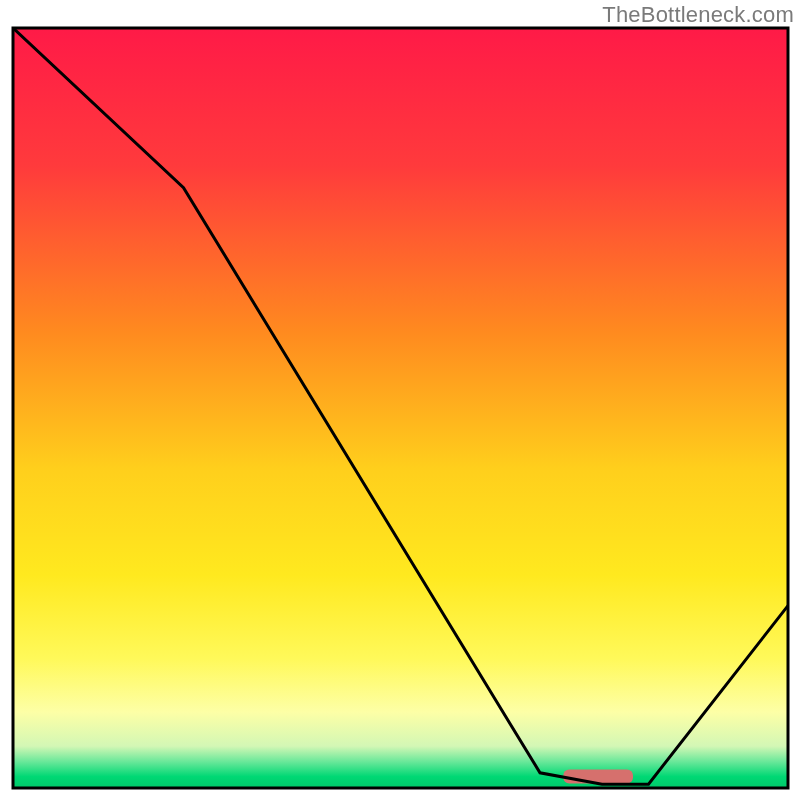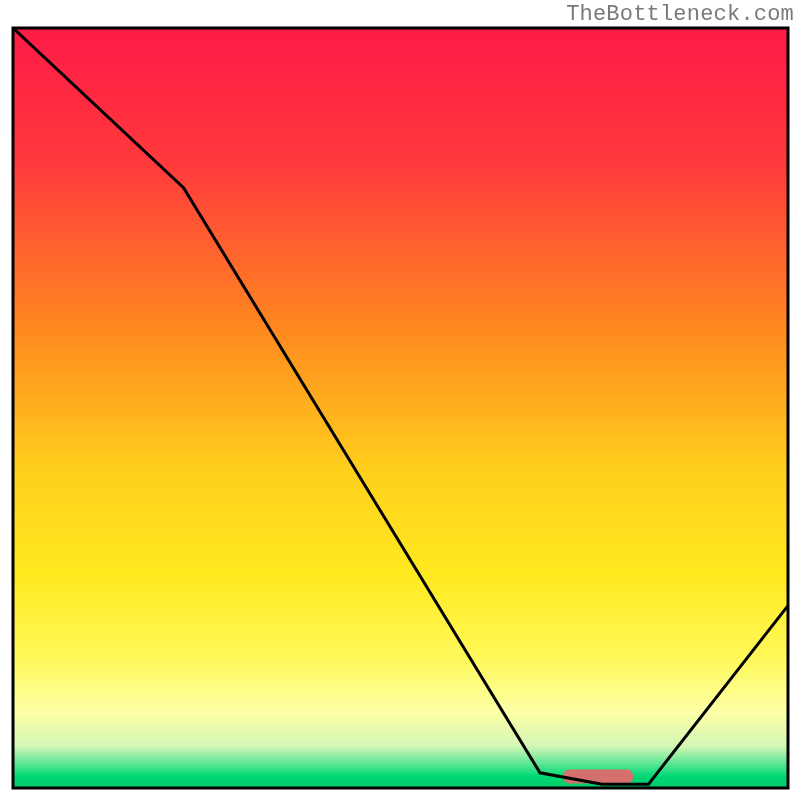--- a/index.html
+++ b/index.html
@@ -8,21 +8,20 @@
     width: 800px;
     height: 800px;
     overflow: hidden;
     background: #ffffff;
     font-family: Arial, Helvetica, sans-serif;
   }
   .wrap {
     position: relative;
     width: 800px;
     height: 680px;
-    font-family: Liberation Mono, monospace;
   }
   .attribution {
     position: absolute;
     top: 2px;
     right: 6px;
     font-size: 22px;
     color: #7a7a7a;
     font-weight: 500;
     letter-spacing: 0.2px;
   }

